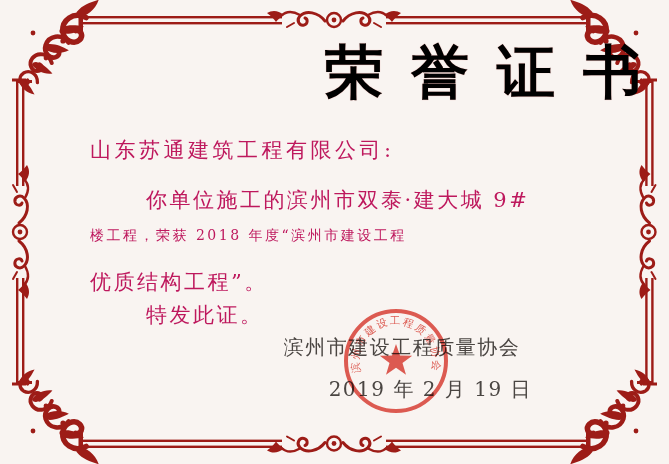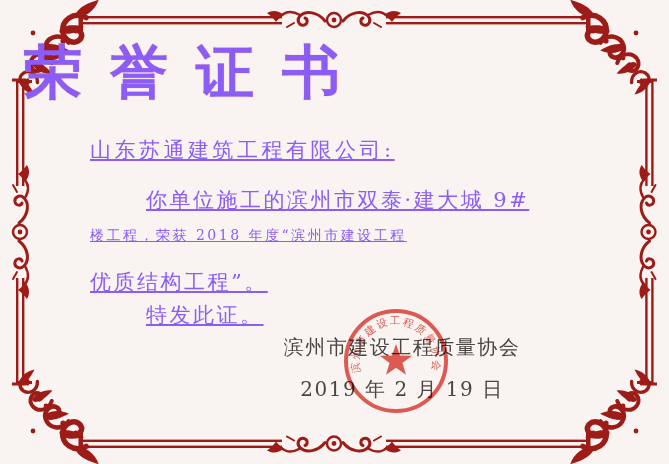--- a/index.html
+++ b/index.html
@@ -6,37 +6,37 @@
   .certificate{
     position:relative;
     width:669px;height:464px;
     background:#f9f4f1;
     overflow:hidden;
     font-family:"DejaVu Serif","Liberation Serif",serif;
   }
   .frame-svg{position:absolute;left:0;top:0;width:669px;height:464px;pointer-events:none;}
   .title{
     position:absolute;left:0;top:34px;width:669px;
-    text-align:left;
+    text-align:right;
     font-size:58px;font-weight:bold;
-    color:#8b5cf6;
+    color:#000000;
     letter-spacing:28px;
     padding-left:24px;
     box-sizing:border-box;
     text-shadow:0 0 1px rgba(201,19,11,.4);
   }
-  .bodytext{position:absolute;color:#8b5cf6;text-decoration:underline;}
+  .bodytext{position:absolute;color:#be185d;}
   .recipient{left:90px;top:136px;font-size:21px;letter-spacing:3.5px;}
   .line1{left:146px;top:186px;font-size:21px;letter-spacing:2.5px;}
   .line2{left:90px;top:227px;font-size:14px;letter-spacing:2.5px;}
   .line3{left:90px;top:268px;font-size:21px;letter-spacing:2.5px;}
   .closing{left:146px;top:301px;font-size:21px;letter-spacing:2.5px;}
   .sign-block{position:absolute;left:272px;top:334px;width:260px;text-align:center;color:#4a4542;}
   .issuer{font-size:20px;letter-spacing:1.5px;}
-  .date{font-size:20px;letter-spacing:1.5px;margin-top:15px;}
+  .date{font-size:20px;letter-spacing:1.5px;margin-top:15px;text-align:right;}
   .seal{
     position:absolute;left:338px;top:303px;width:116px;height:116px;
     mix-blend-mode:multiply;opacity:.85;
   }
 </style>
 </head>
 <body>
 
 <div class="certificate">
 

